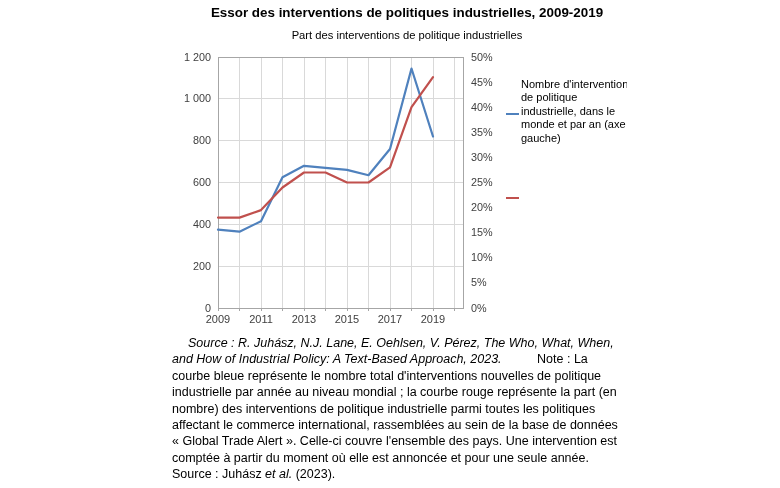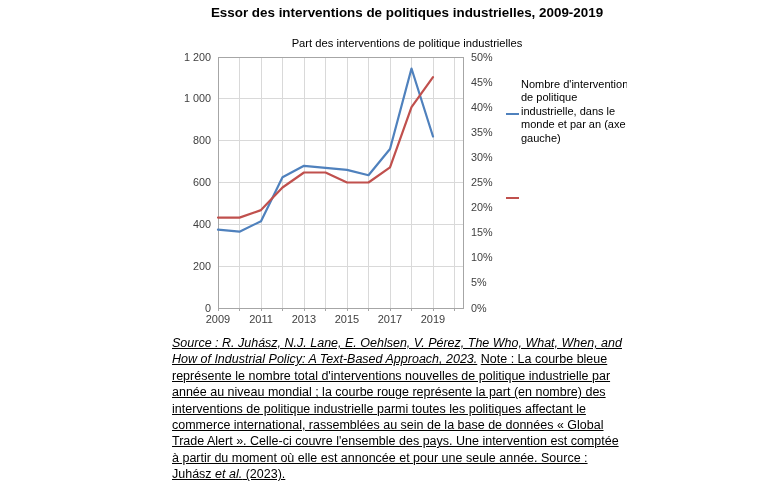--- a/index.html
+++ b/index.html
@@ -6,30 +6,30 @@
   #app{
     position:relative;
     width:627px;height:488px;
     background:#ffffff;
     font-family:"Liberation Sans",sans-serif;
     color:#000;
     overflow:hidden;
   }
   .title-block{position:absolute;left:165px;top:4px;width:484px;text-align:center;}
   .chart-title{font-size:13.4px;font-weight:bold;color:#000;line-height:17px;}
-  .chart-subtitle{font-size:11.2px;color:#000;margin-top:16px;}
+  .chart-subtitle{font-size:11.2px;color:#000;margin-top:8px;}
   #chart-svg{position:absolute;left:170px;top:45px;}
   .axis-label{font-family:"Liberation Sans",sans-serif;font-size:10.8px;fill:#404040;}
   .x-axis-label{font-family:"Liberation Sans",sans-serif;font-size:11px;fill:#404040;}
   #legend{position:absolute;left:506px;top:70px;width:132px;}
   .legend-item{position:absolute;left:0;display:flex;align-items:flex-start;}
   .legend-marker{flex:0 0 auto;width:13px;height:2px;margin-top:5px;margin-right:2px;}
   .legend-label{font-size:11px;line-height:13.4px;color:#000;width:114px;}
   .footnote{position:absolute;left:172px;top:335px;width:452px;font-size:12.5px;line-height:16.4px;color:#000;}
-  .footnote p{margin:0;display:inline;text-decoration:underline;}
+  .footnote p{margin:16px;display:inline;}
   .source-text{font-style:italic;}
   .italic{font-style:italic;}
 </style>
 </head>
 <body>
 
 <div id="app">
 
   <div class="title-block">
     <div class="chart-title">Essor des interventions de politiques industrielles, 2009-2019</div>

